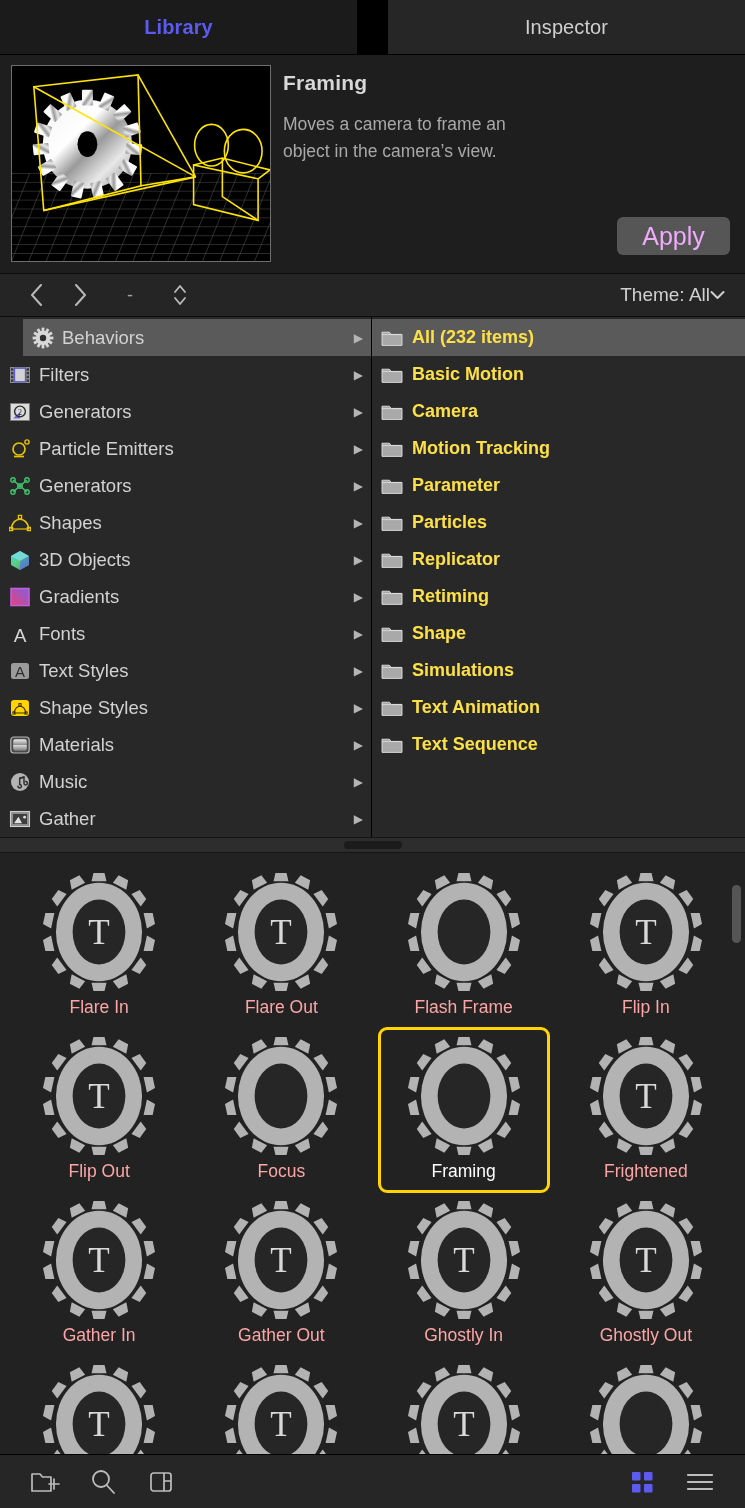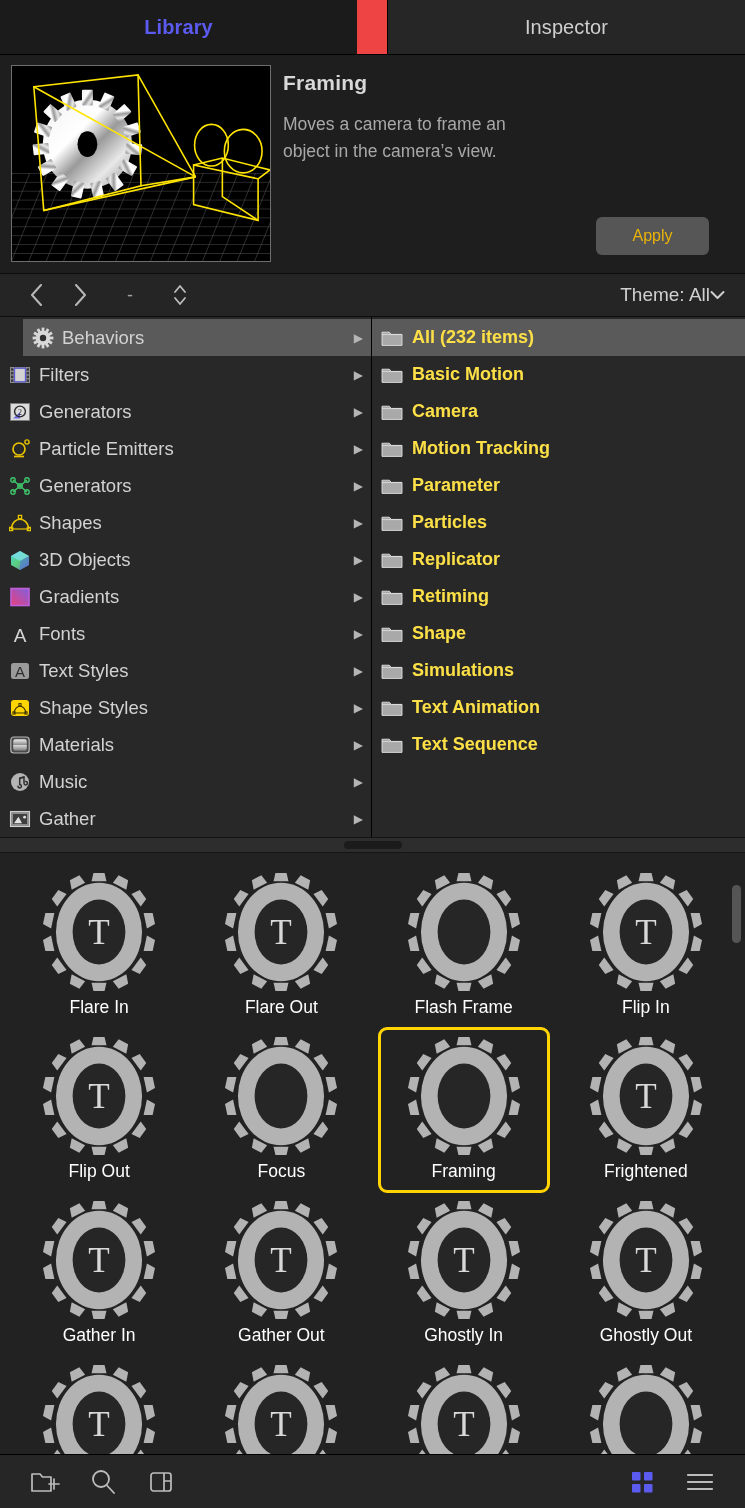--- a/index.html
+++ b/index.html
@@ -6,38 +6,38 @@
   html, body {
     width: 745px; height: 1508px;
     background: #1e1e1e;
     font-family: "Liberation Sans", sans-serif;
     overflow: hidden;
     -webkit-font-smoothing: antialiased;
   }
   .app { position: relative; width: 745px; height: 1508px; display: flex; flex-direction: column; background:#1e1e1e; }
 
   
-  .tabbar { display:flex; height:55px; flex:0 0 55px; background:#ef4444; border-bottom:1px solid #000;gap:30px; }
+  .tabbar { display:flex; height:55px; flex:0 0 55px; background:#000000; border-bottom:1px solid #000;gap:30px; }
   .tab { flex:1; display:flex; align-items:center; justify-content:center;
          font-size:20px; letter-spacing:0.1px; color:#c8c8c8; cursor:default; }
   .tab.active-lib { color:#5b5bf0; font-weight:bold; background:#1b1b1b; }
   .tab.inspector { background:#262626; color:#cfcfcf; border-left:1px solid #000; }
 
   
   .preview-pane { flex:0 0 218px; display:flex; background:#1e1e1e; padding:10px 0 0 0; position:relative; }
   .thumb-wrap { width:265px; flex:0 0 265px; padding-left:11px; }
   .thumb { width:260px; height:197px; background:#000; border:1px solid #6e6e6e; position:relative; overflow:hidden; }
   .thumb svg { display:block; width:100%; height:100%; }
 
   .desc { flex:1; padding-left:18px; padding-top:6px; position:relative; }
   .desc-title { font-size:21px; font-weight:bold; color:#d8d8d8; letter-spacing:0.2px; }
   .desc-body { font-size:17.5px; color:#a8a8a8; line-height:1.55; margin-top:16px; max-width:330px; }
-  .apply-btn { position:absolute; right:36px; bottom:18px; width:113px; height:38px;
-               background:#565656; border:none; border-radius:6px; color:#eab308;
-               font-size:16px; font-family:inherit; cursor:pointer; }
+  .apply-btn { position:absolute; right:15px; bottom:18px; width:113px; height:38px;
+               background:#565656; border:none; border-radius:6px; color:#f0abfc;
+               font-size:25px; font-family:inherit; cursor:pointer; }
 
   
   .navbar { flex:0 0 44px; display:flex; align-items:center; background:#252525;
             border-top:1px solid #0d0d0d; border-bottom:1px solid #0d0d0d; padding:0 14px; position:relative; }
   .navbar .nav-ico { width:44px; display:flex; align-items:center; justify-content:center; color:#b0b0b0; cursor:pointer; }
   .navbar .nav-dash { width:56px; text-align:center; color:#a0a0a0; font-size:18px; cursor:default; }
   .navbar .theme { margin-left:auto; display:flex; align-items:center; 
                    color:#d0d0d0; font-size:19px; padding-right:6px; cursor:pointer; }
 
   
@@ -61,21 +61,21 @@
   .splitter { flex:0 0 16px; background:#2d2d2d; display:flex; align-items:center; justify-content:center;
               border-top:1px solid #131313; border-bottom:1px solid #151515; cursor:ns-resize; }
   .splitter .grip { width:58px; height:8px; border-radius:4px; background:#1b1b1b; }
 
   
   .gridpane { flex:1; position:relative; background:#222222; overflow:hidden; }
   .grid { display:grid; grid-template-columns:repeat(4,1fr); padding:16px 8px 0 8px; }
   .cell { height:164px; display:flex; flex-direction:column; align-items:center; justify-content:flex-start;
           cursor:pointer; position:relative; }
   .cell .gearbox { width:128px; height:118px; display:flex; align-items:center; justify-content:center; margin-top:4px; }
-  .cell .cname { font-size:17.5px; color:#ffffff; margin-top:6px; white-space:nowrap; }
+  .cell .cname { font-size:17.5px; color:#fca5a5; margin-top:6px; white-space:nowrap; }
   .cell.selected .inner { position:absolute; left:50%; transform:translateX(-50%); top:-6px;
         width:172px; height:166px; border:3px solid #ffd400; border-radius:9px; }
   .cell.selected .cname { color:#ffffff; }
   .scrollbar { position:absolute; right:4px; top:0; width:9px; height:100%; }
   .sb-thumb { position:absolute; left:0; width:9px; border-radius:5px; background:#555555; }
 
   
   .bottombar { flex:0 0 53px; display:flex; align-items:center; background:#262626;
                border-top:1px solid #000; padding:0 16px; }
   .bb-ico { width:58px; height:53px; display:flex; align-items:center; justify-content:center; cursor:pointer; }

